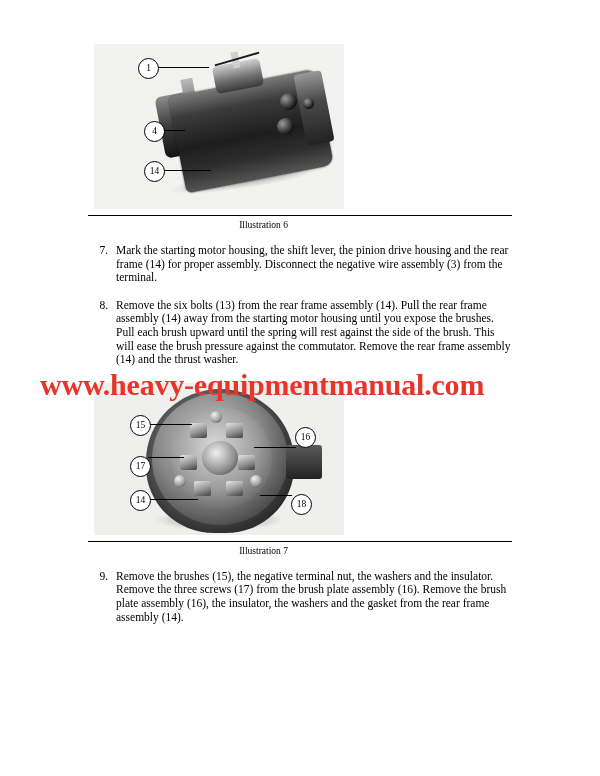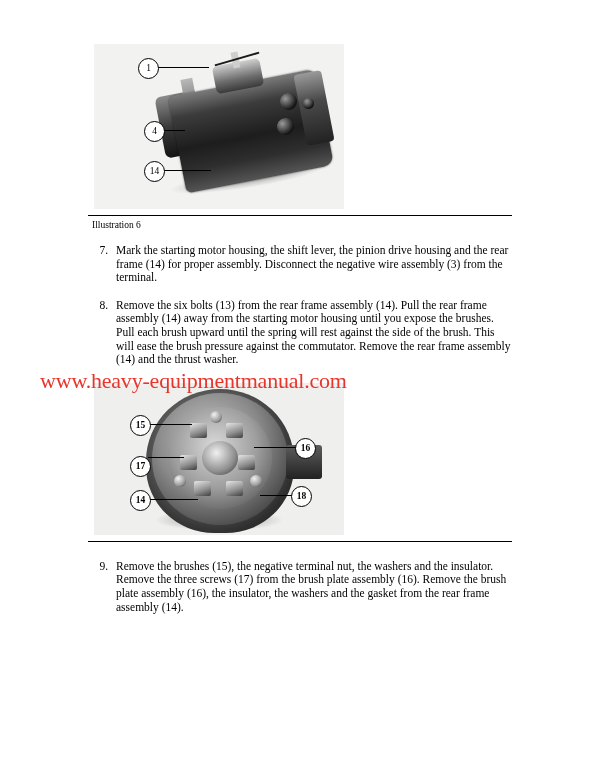--- a/index.html
+++ b/index.html
@@ -47,20 +47,21 @@
   .figure-caption {
     display: flex;
     font-size: 9.5px;
     font-family: "Liberation Serif", serif;
     width: 424px;
     margin-bottom: 2px;
   }
   .figure-caption .fc-left {
     width: 196px;
     padding-left: 4px;
+    text-align: right;
   }
   .figure-caption .fc-right {
     flex: 1;
     padding-left: 4px;
   }
 
   
   .step {
     display: flex;
     font-size: 11.5px;
@@ -79,22 +80,22 @@
     text-align: left;
   }
 
   
   .watermark {
     position: absolute;
     left: 40px;
     top: 368px;
     width: 525px;
     font-family: "Liberation Serif", serif;
-    font-size: 22px;
-    font-weight: normal;
+    font-size: 30px;
+    font-weight: bold;
     color: #e8342a;
     letter-spacing: -0.2px;
     white-space: nowrap;
     z-index: 50;
     pointer-events: none;
   }
 
   
   .photo1 {
     position: relative;
@@ -313,21 +314,21 @@
     <div class="step">
       <div class="step-num">7.</div>
       <div class="step-text">Mark the starting motor housing, the shift lever, the pinion drive housing and the rear frame (14) for proper assembly. Disconnect the negative wire assembly (3) from the terminal.</div>
     </div>
 
     <div class="step">
       <div class="step-num">8.</div>
       <div class="step-text">Remove the six bolts (13) from the rear frame assembly (14). Pull the rear frame assembly (14) away from the starting motor housing until you expose the brushes. Pull each brush upward until the spring will rest against the side of the brush. This will ease the brush pressure against the commutator. Remove the rear frame assembly (14) and the thrust washer.</div>
     </div>
 
-    <div class="figure" style="margin-top:16px;font-weight:bold;">
+    <div class="figure" style="margin-top:16px;">
       <div class="figure-image">
         <div class="photo2">
           <div class="p2-bg"></div>
           <div class="p2-shadow"></div>
           <div class="p2-frame"></div>
           <div class="p2-outer"></div>
           <div class="p2-plate"></div>
           <div class="p2-tab"></div>
 
           <div class="p2-brush" style="left:96px; top:40px;"></div>
@@ -343,28 +344,29 @@
           <div class="p2-hub"></div>
 
           <div class="leader" style="left:54px; top:41px; width:44px;"></div>
           <div class="leader" style="left:54px; top:74px; width:36px;"></div>
           <div class="leader" style="left:54px; top:116px; width:50px;"></div>
           <div class="leader" style="left:160px; top:64px; width:42px;"></div>
           <div class="leader" style="left:166px; top:112px; width:32px;"></div>
 
           <div class="callout" style="left:36px; top:32px;">15</div>
           <div class="callout" style="left:36px; top:73px;">17</div>
-          <div class="callout" style="left:201px; top:55px;">16</div>
+          <div class="callout" style="left:201px; top:44px;">16</div>
           <div class="callout" style="left:36px; top:107px;">14</div>
-          <div class="callout" style="left:197px; top:103px;">18</div>
+          <div class="callout" style="left:197px; top:111px;">18</div>
         </div>
       </div>
 
       <div class="rule"></div>
       <div class="figure-caption">
+        <div class="fc-left">Illustration 7</div>
       </div>
     </div>
 
     <div class="step">
       <div class="step-num">9.</div>
       <div class="step-text">Remove the brushes (15), the negative terminal nut, the washers and the insulator. Remove the three screws (17) from the brush plate assembly (16). Remove the brush plate assembly (16), the insulator, the washers and the gasket from the rear frame assembly (14).</div>
     </div>
 
   </div>
 </div>

